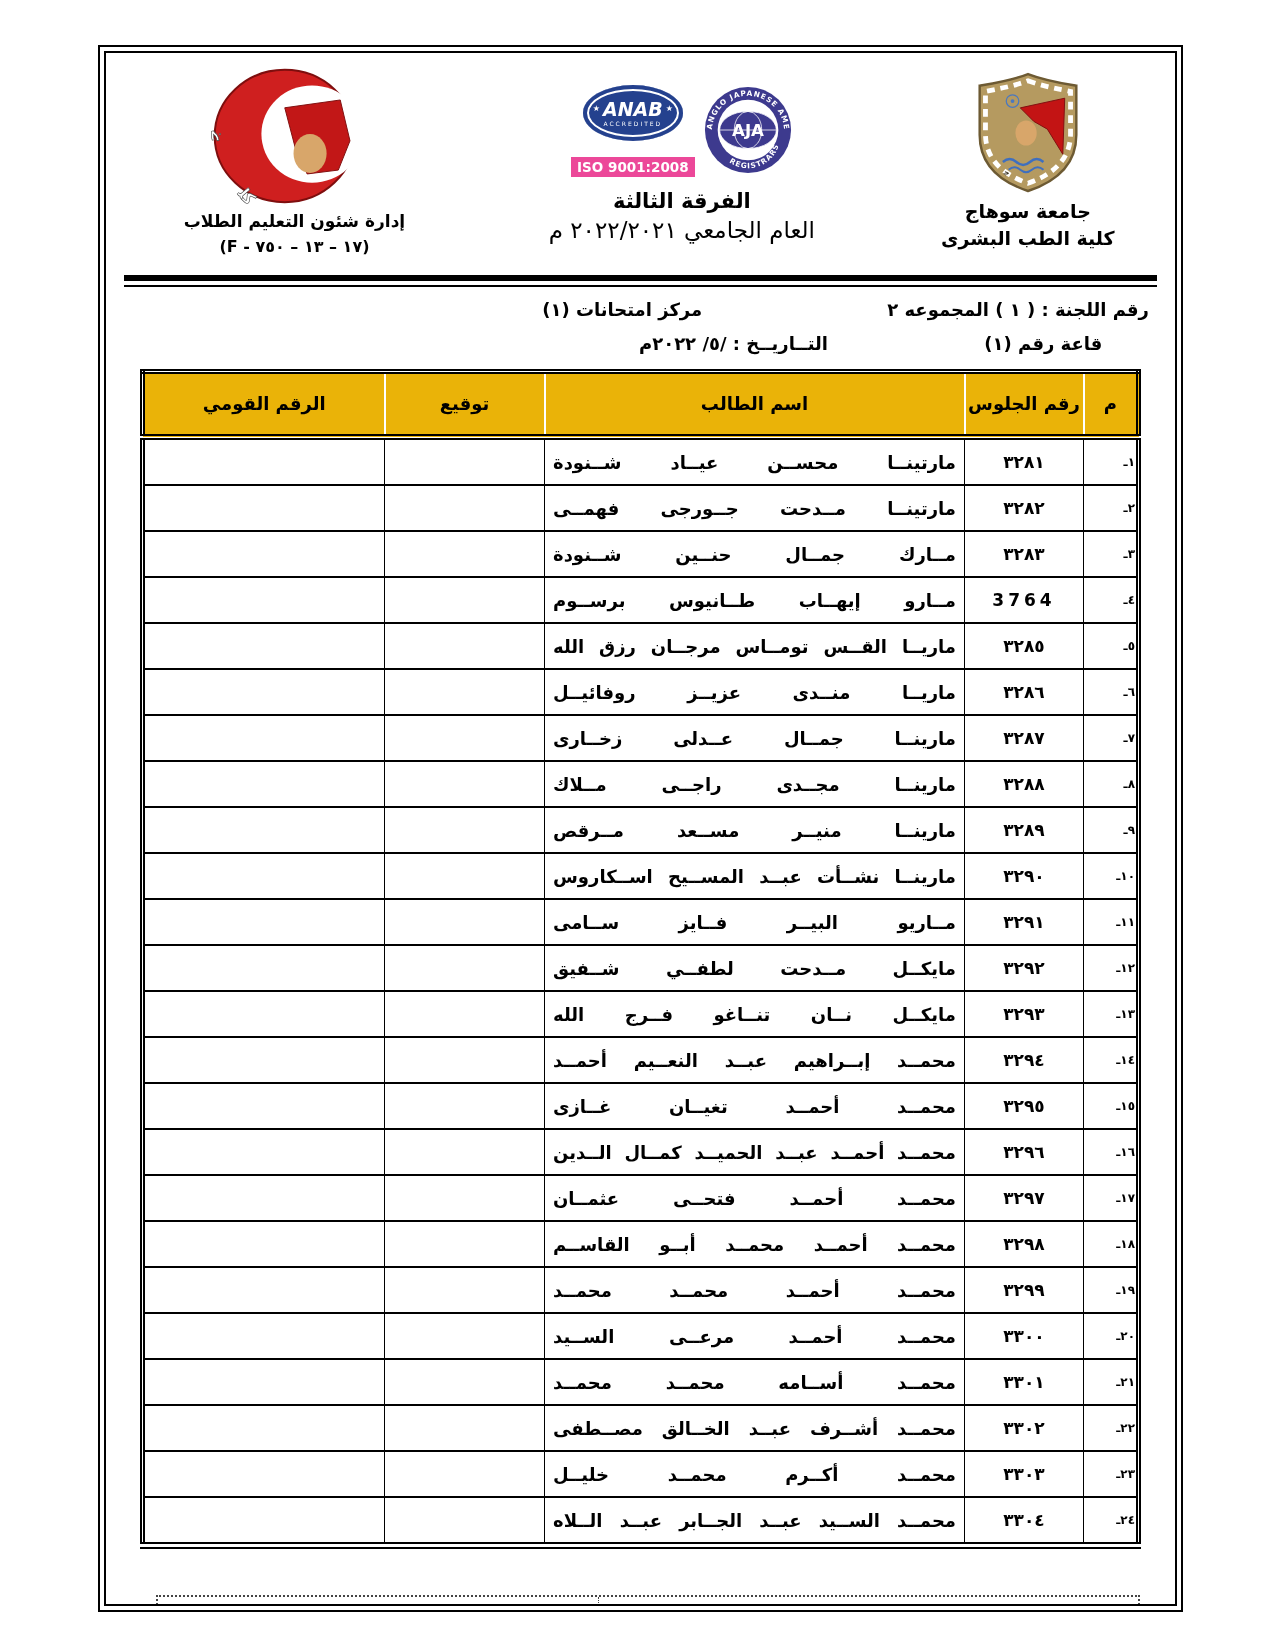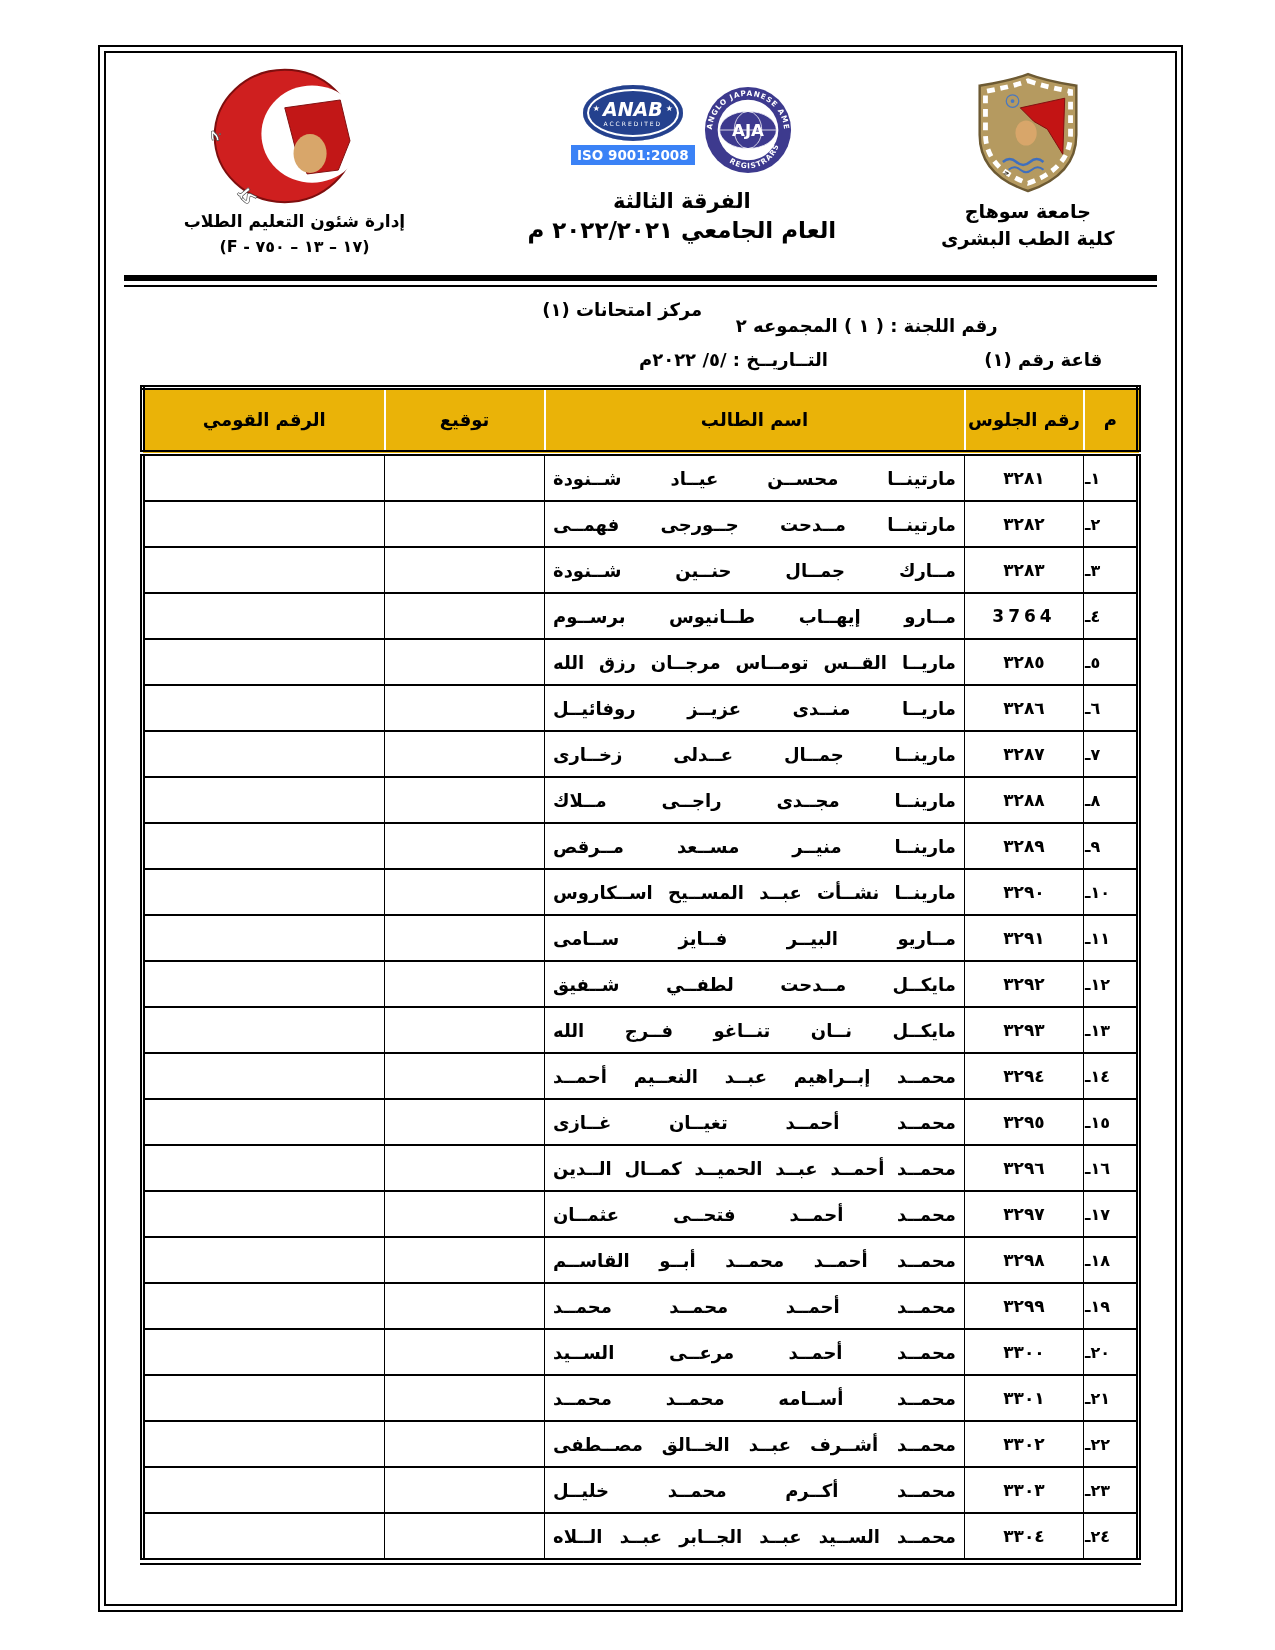--- a/index.html
+++ b/index.html
@@ -18,50 +18,50 @@
   .hdr-left{flex:0 0 33%;}
   .hdr-caption{font-weight:700;font-size:19px;line-height:1.25;text-align:center;margin-top:3px;}
   .logo-row{direction:ltr;display:flex;align-items:flex-start;gap:8px;margin-top:22px;height:92px;}
   .anab{display:flex;flex-direction:column;align-items:center;}
   .anab-ellipse{width:100px;height:56px;background:#24418e;border-radius:50%;
       color:#fff;display:flex;flex-direction:column;align-items:center;justify-content:center;
       box-shadow:inset 0 0 0 4px #24418e, inset 0 0 0 6px #fff;}
   .anab-word{display:flex;align-items:center;gap:3px;font-weight:700;font-size:19px;font-style:italic;line-height:1;}
   .anab-star{font-size:8px;font-style:normal;}
   .anab-accredited{font-size:6px;letter-spacing:2px;margin-top:1px;}
-  .anab-iso{background:#3b82f6;color:#fff;font-weight:700;font-size:13.5px;
-      padding:2px 6px;margin-top:4px;white-space:nowrap;}
+  .anab-iso{background:#ec4899;color:#fff;font-weight:700;font-size:13.5px;
+      padding:2px 6px;margin-top:16px;white-space:nowrap;}
   .grade-title{font-weight:700;font-size:21px;margin-top:12px;text-align:center;}
-  .academic-year{font-weight:700;font-size:23px;margin-top:4px;text-align:center;}
+  .academic-year{font-weight:400;font-size:23px;margin-top:4px;text-align:center;}
   .admin-line{font-weight:700;font-size:17px;margin-top:2px;text-align:center;}
   .form-code{font-weight:700;font-size:16px;margin-top:6px;text-align:center;}
 
   
   .rule{border-top:6px solid #000;border-bottom:2px solid #000;height:4px;margin:4px 0 6px;}
 
   
   .info-row{display:flex;font-weight:700;font-size:18px;line-height:34px;}
-  .info-right{flex:0 0 40%;text-align:left;padding-right:8px;margin-top:16px;}
+  .info-right{flex:0 0 40%;text-align:right;padding-right:8px;}
   .info-center{flex:0 0 22%;text-align:center;}
   .info-left{flex:0 0 38%;text-align:center;}
 
   
   table.roster{width:972px;margin:8px auto 0;border-collapse:collapse;
       border:5px double #000;border-bottom:7px double #000;table-layout:fixed;}
   .roster th{background:#eab308;height:58px;font-size:18px;font-weight:700;
       border-bottom:6px double #000;border-left:2px solid #fff;border-right:2px solid #fff;
       text-align:center;vertical-align:middle;line-height:1.15;}
   .roster td{border:1.5px solid #000;border-top:2px solid #000;height:42px;
       font-weight:700;vertical-align:middle;overflow:hidden;}
   .col-serial{width:55px;}
   .col-seat{width:119px;}
   .col-name{width:420px;}
   .col-sign{width:160px;}
   .col-nid{width:242px;}
-  td.col-serial{text-align:left;font-size:16px;letter-spacing:1px;}
+  td.col-serial{text-align:right;font-size:12px;letter-spacing:1px;}
   td.col-seat{text-align:center;font-size:17px;letter-spacing:4px;}
   td.col-name{font-size:18px;padding:0 8px;text-align:justify;text-align-last:justify;white-space:nowrap;}
 
   
   .footer-bar{margin:46px 17px 0 32px;border:2px dotted #444;display:flex;height:34px;
       align-items:center;font-weight:700;font-size:16px;}
   .f-issue{flex:0 0 55%;text-align:center;border-left:1.5px dotted #444;height:100%;
       display:flex;align-items:center;justify-content:center;}
   .f-date{flex:1;text-align:center;height:100%;display:flex;align-items:center;justify-content:center;}
 </style>

